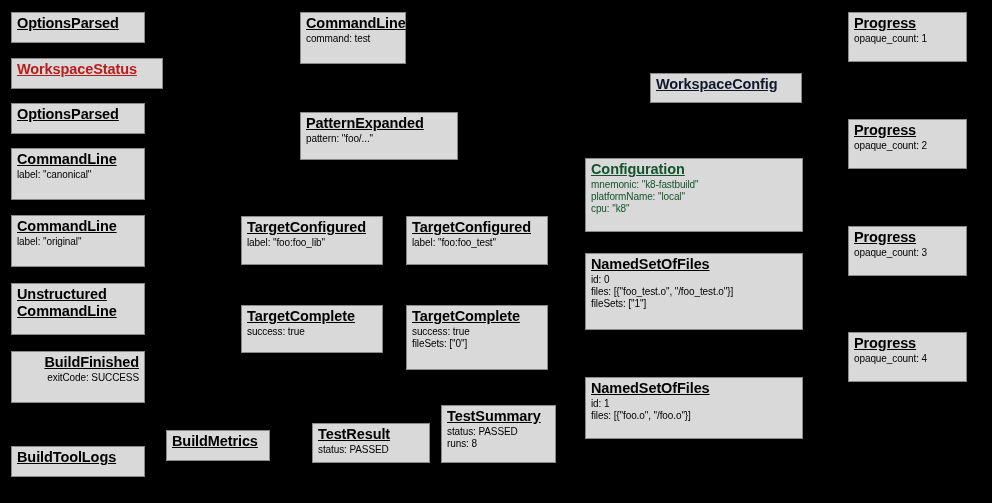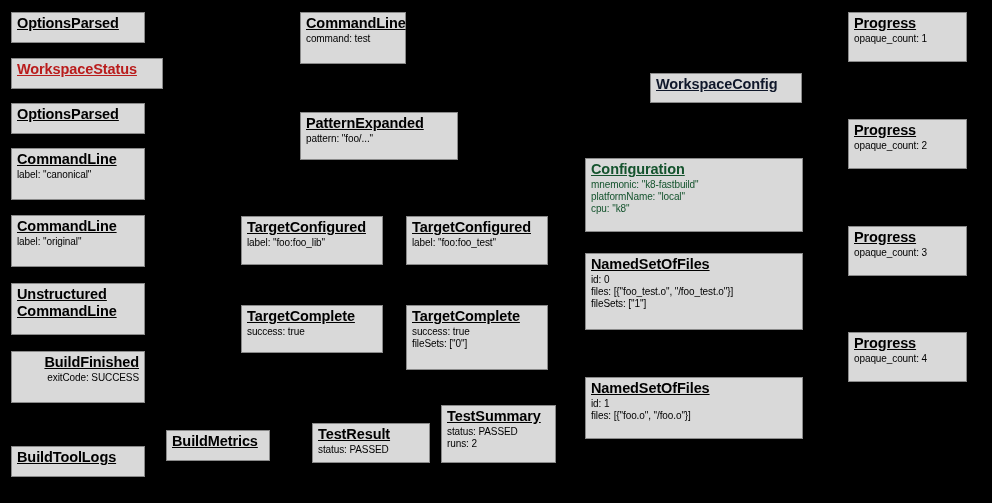--- a/index.html
+++ b/index.html
@@ -130,21 +130,21 @@
     <div class="node" style="left: 312px; top: 423px; width: 118px; height: 40px; background: rgb(217, 217, 217); border-color: rgb(138, 138, 138); color: rgb(0, 0, 0);">
       <span class="node-title">TestResult</span>
       <span class="node-body">
         <span class="node-line">status: PASSED</span>
       </span>
     </div>
     <div class="node" style="left: 441px; top: 405px; width: 115px; height: 58px; background: rgb(217, 217, 217); border-color: rgb(138, 138, 138); color: rgb(0, 0, 0);">
       <span class="node-title">TestSummary</span>
       <span class="node-body">
         <span class="node-line">status: PASSED</span>
-        <span class="node-line">runs: 2</span>
+        <span class="node-line">runs: 8</span>
       </span>
     </div>
     <div class="node" style="left: 650px; top: 73px; width: 152px; height: 30px; background: rgb(217, 217, 217); border-color: rgb(138, 138, 138); color: #0f172a;">
       <span class="node-title">WorkspaceConfig</span>
     </div>
     <div class="node" style="left: 585px; top: 158px; width: 218px; height: 74px; background: rgb(217, 217, 217); border-color: rgb(138, 138, 138); color: #14532d;">
       <span class="node-title">Configuration</span>
       <span class="node-body">
         <span class="node-line">mnemonic: "k8-fastbuild"</span>
         <span class="node-line">platformName: "local"</span>

